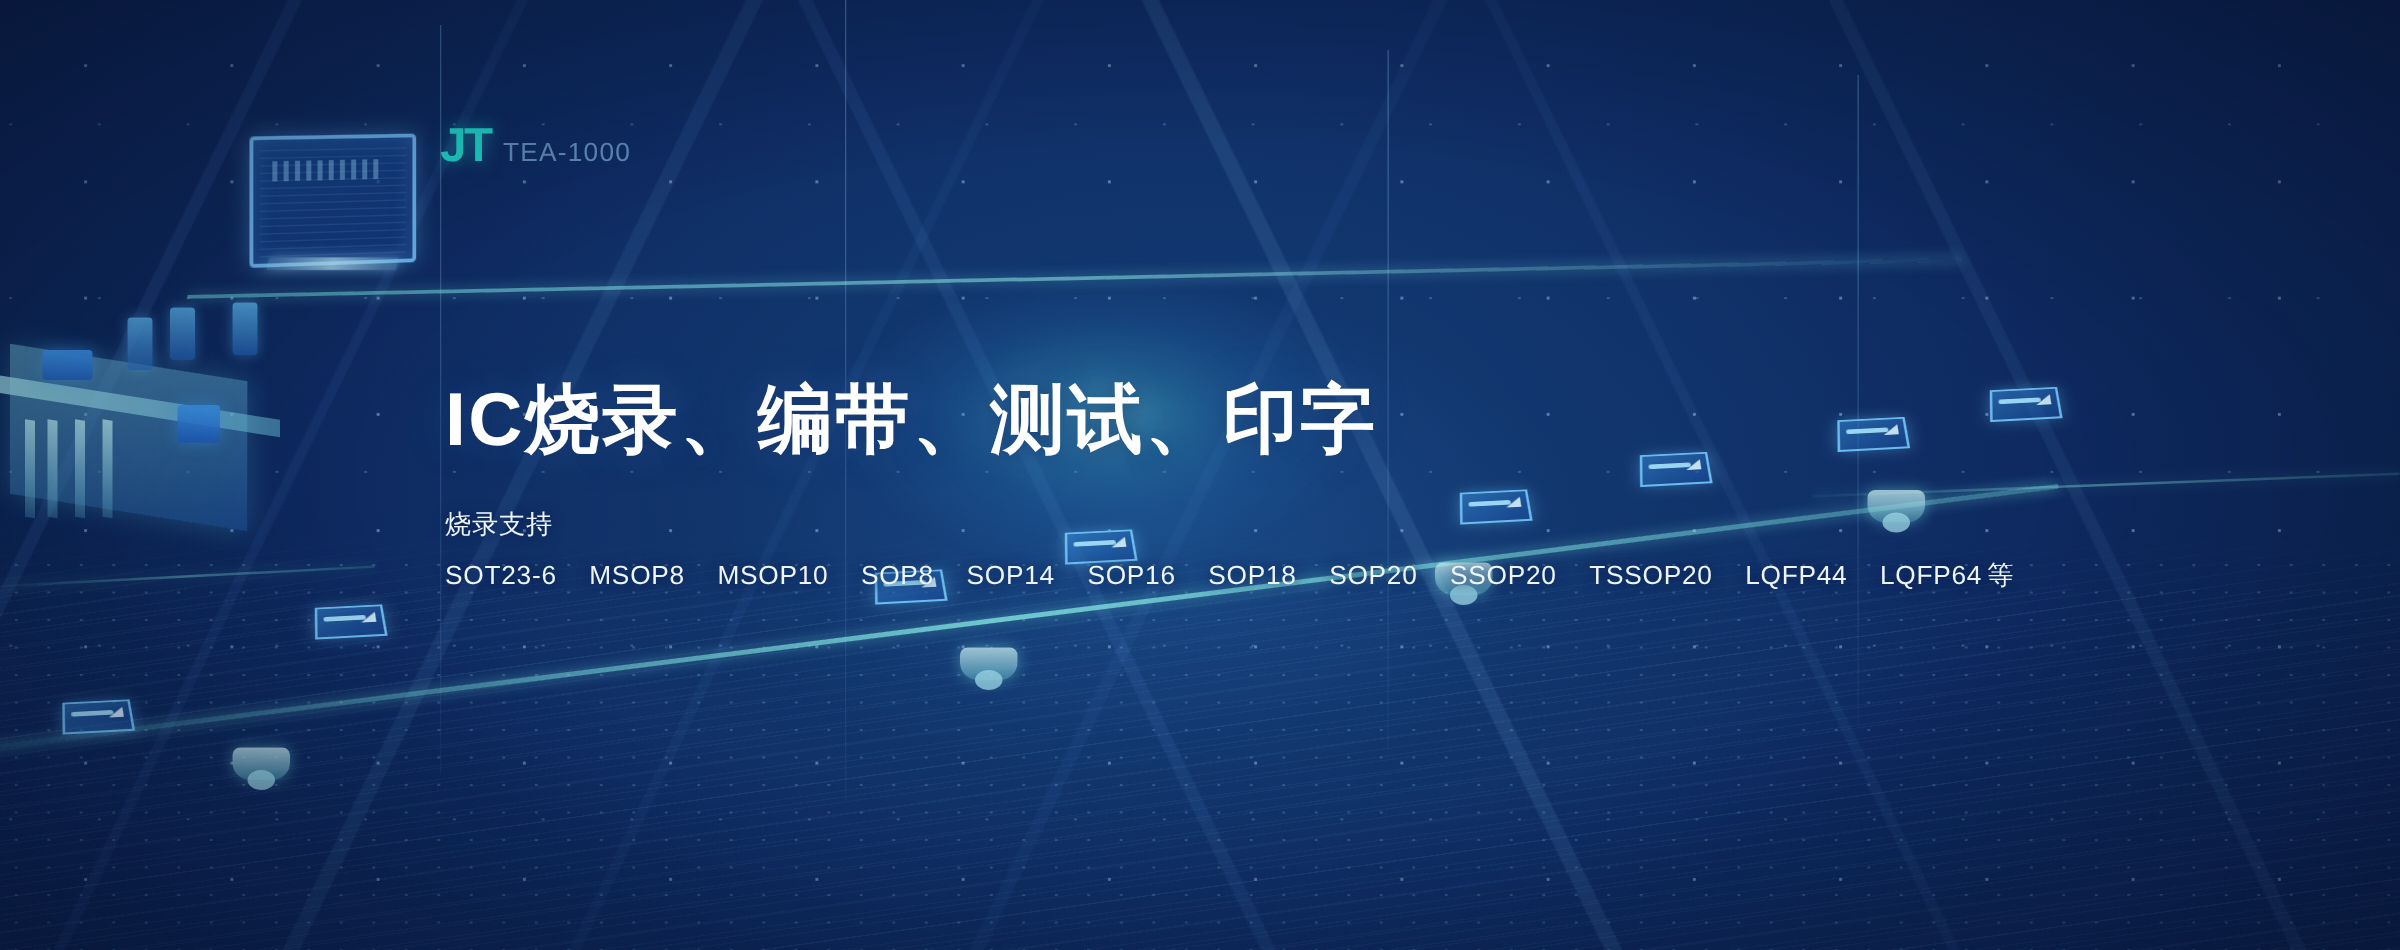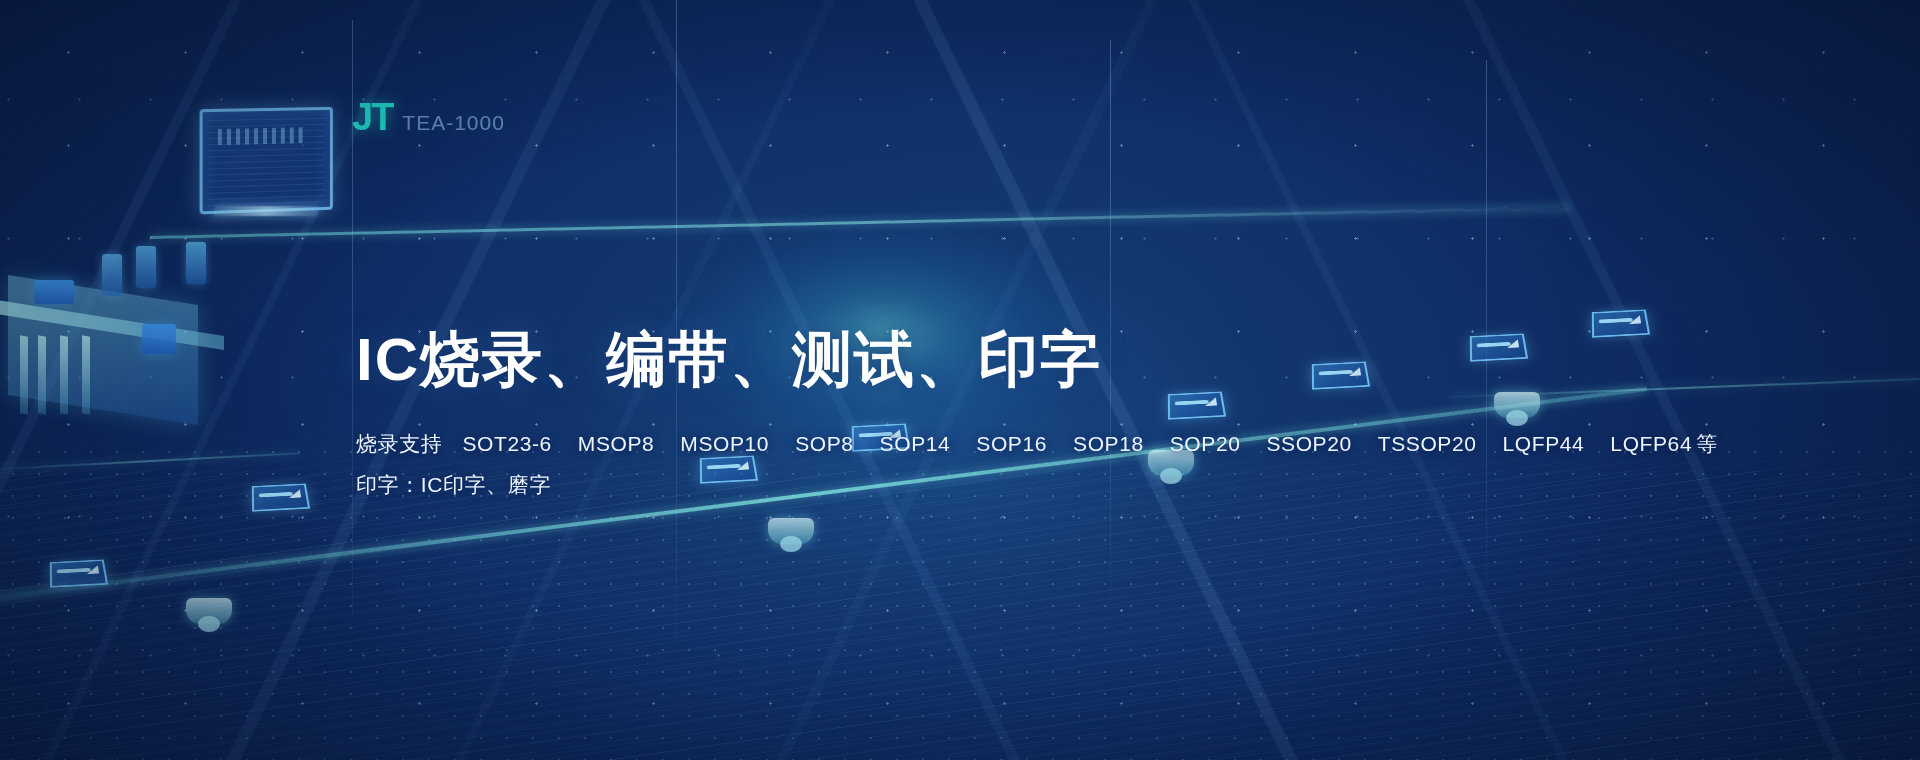--- a/index.html
+++ b/index.html
@@ -225,21 +225,21 @@
   
   .post {
     position: absolute;
     width: 1px;
     background: linear-gradient(180deg, rgba(150,210,255,0.35), rgba(120,190,245,0.05));
   }
 
   
   .content {
     position: absolute;
-    left: 356px; top: 328px;
+    left: 356px; top: 304px;
     width: 1240px;
   }
   .headline {
     margin: 0;
     font-size: 60px;
     font-weight: 700;
     line-height: 1.06;
     color: #ffffff;
     letter-spacing: 2px;
     text-shadow: 0 2px 22px rgba(10,40,95,0.85), 0 0 34px rgba(120,190,255,0.30);
@@ -247,21 +247,21 @@
   }
   .subcopy { margin-top: 32px; }
   .sub-line {
     color: #eef5ff;
     font-size: 21px;
     line-height: 1.95;
     letter-spacing: .6px;
     text-shadow: 0 1px 10px rgba(8,30,80,0.95);
     white-space: nowrap;
   }
-  .pkg-row { display: flex; align-items: baseline; gap: 16px; }
+  .pkg-row { display: flex; align-items: baseline; gap: 0; flex-direction: column; }
   .pkg-lead { margin-right: 4px; }
   .pkg { margin-right: 26px; }
   .pkg:last-child { margin-right: 0; }
   .pkg-tail { margin-left: -22px; }
 </style>
 </head>
 <body>
 
 <div class="banner">
 
@@ -324,17 +324,16 @@
   <div class="layer vignette"></div>
 
   <div class="content">
     <h1 class="headline">IC烧录、编带、测试、印字</h1>
 
     <div class="subcopy">
       <div class="sub-line pkg-row">
         <span class="pkg-lead">烧录支持</span>
         <span class="pkg-list"><span class="pkg" style="margin-left: 0px;">SOT23-6</span><span class="pkg">MSOP8</span><span class="pkg">MSOP10</span><span class="pkg">SOP8</span><span class="pkg">SOP14</span><span class="pkg">SOP16</span><span class="pkg">SOP18</span><span class="pkg">SOP20</span><span class="pkg">SSOP20</span><span class="pkg">TSSOP20</span><span class="pkg">LQFP44</span><span class="pkg">LQFP64</span><span class="pkg-tail">等</span></span>
       </div>
-      <div class="sub-line">印字：IC印字、磨字</div>
     </div>
   </div>
 
 </div>
 
 </body></html>

